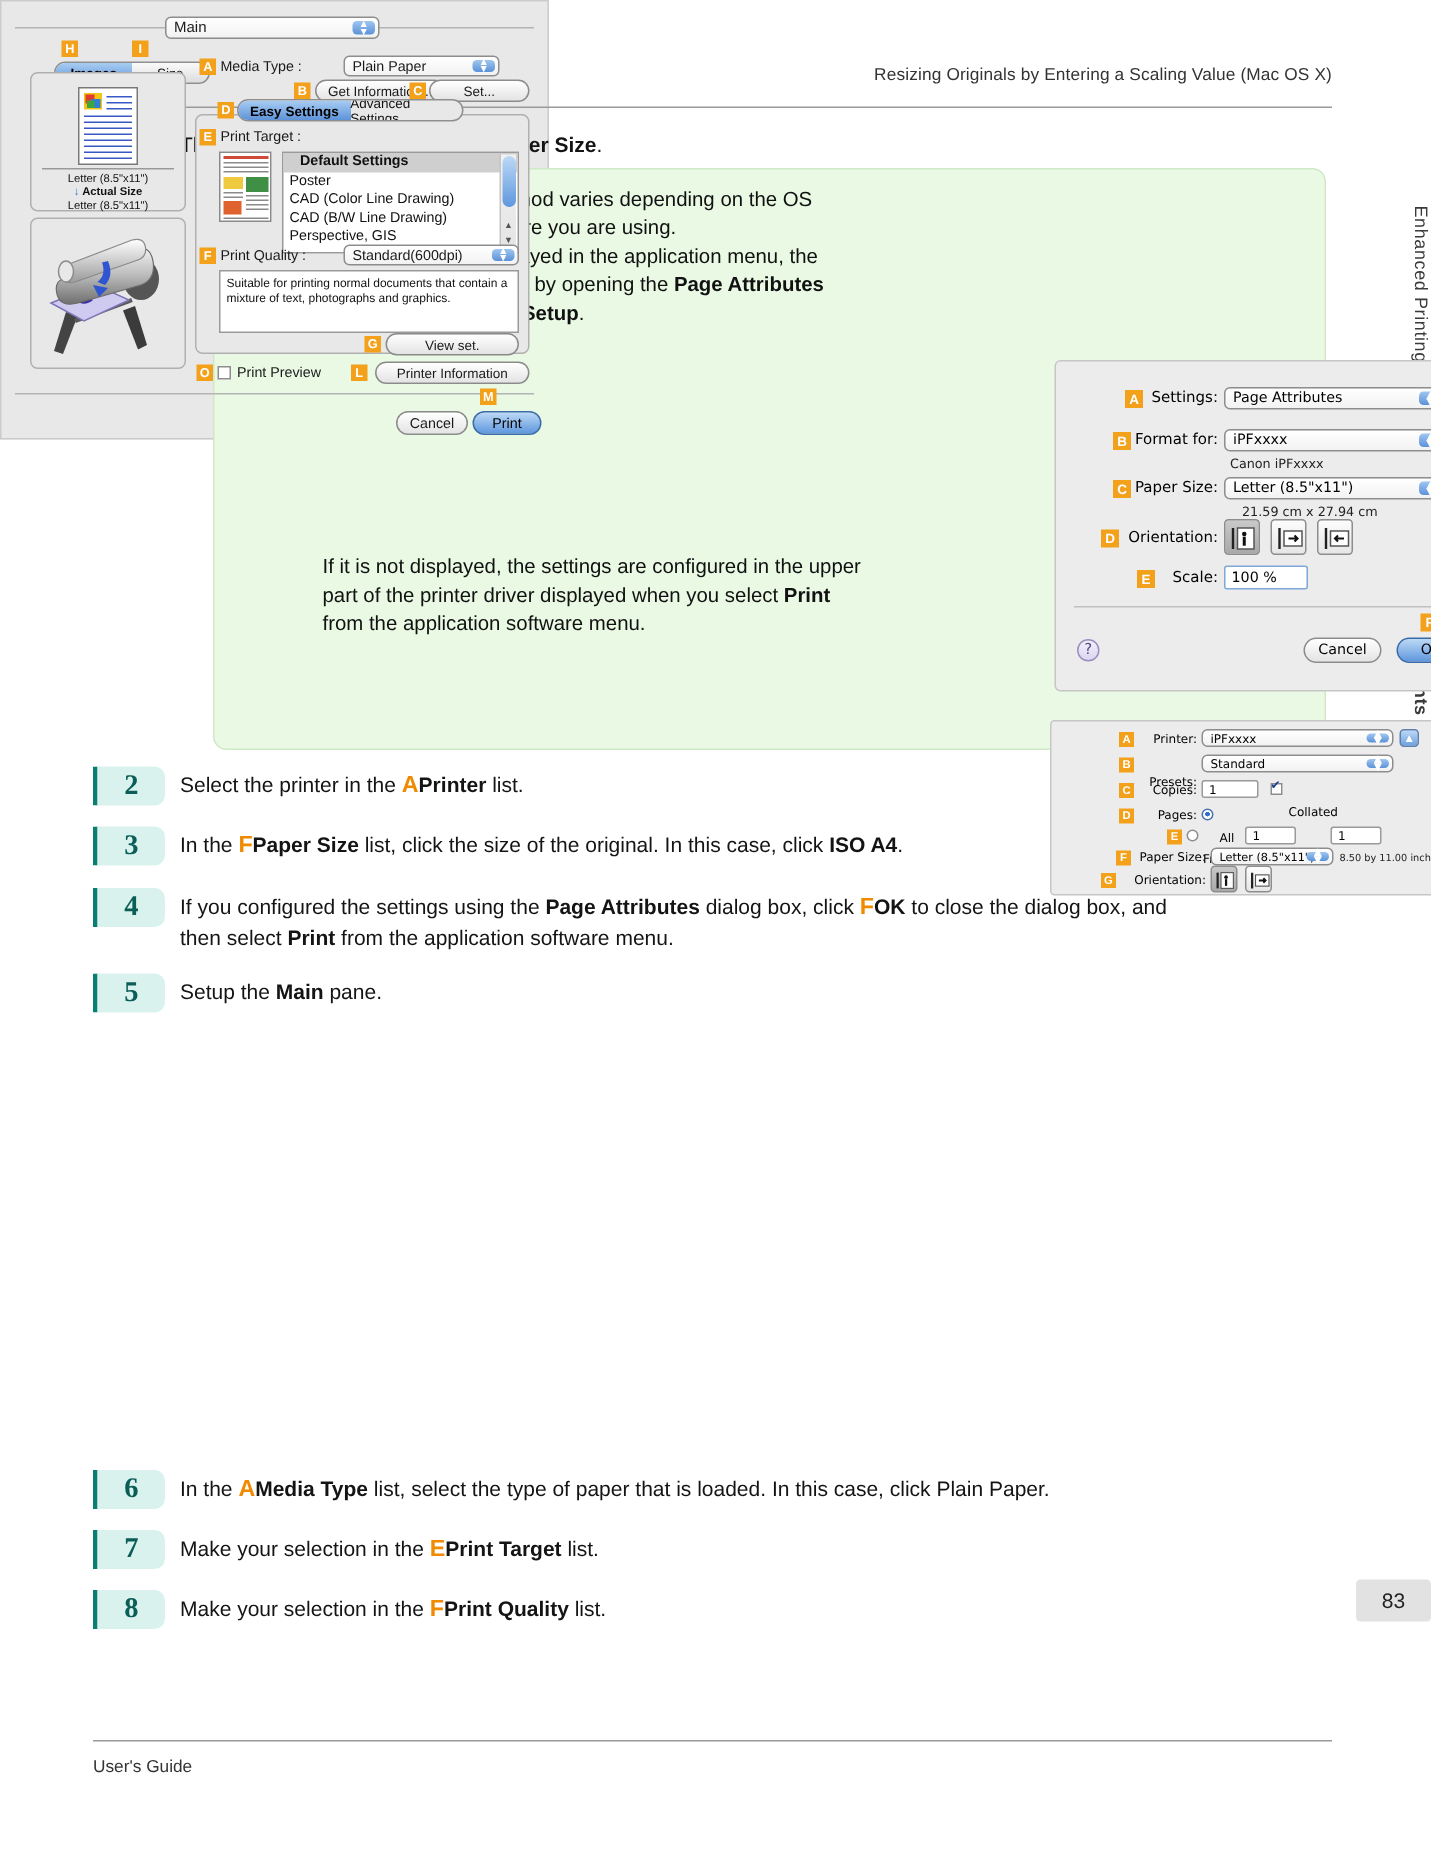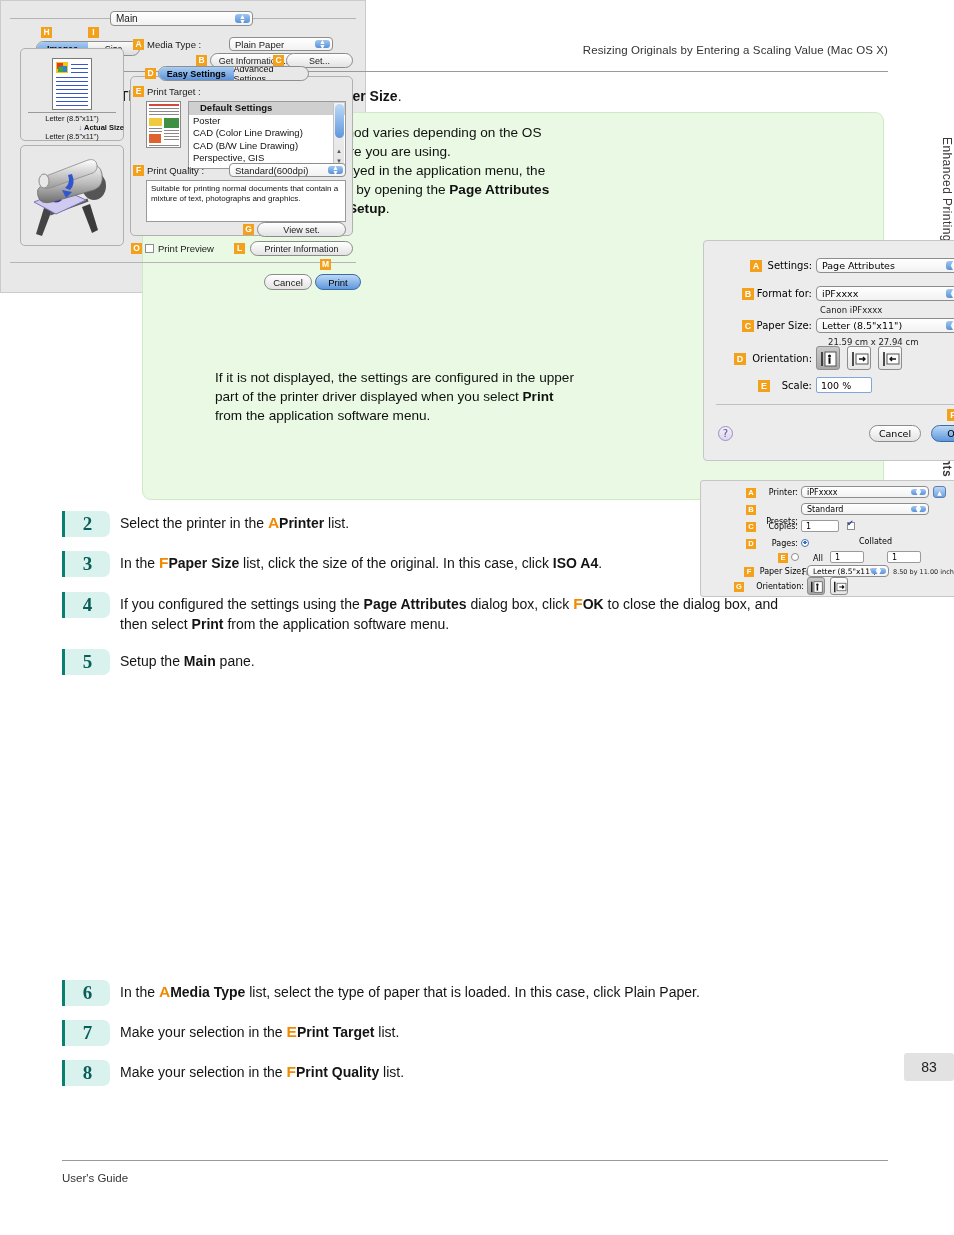--- a/index.html
+++ b/index.html
@@ -480,21 +480,21 @@
     <div class="prevline" style="top:22px;"></div>
     <div class="prevline" style="top:26px;"></div>
     <div class="prevline" style="top:30px;"></div>
     <div class="prevline" style="top:34px;"></div>
     <div class="prevline" style="top:38px;"></div>
     <div class="prevline" style="top:42px;"></div>
     <div class="prevline" style="top:46px;"></div>
   </div>
   <div style="position:absolute; left:28px; top:112px; width:88px; border-top:1px solid #9a9a9a;"></div>
   <div style="position:absolute; left:20px; top:114px; width:104px; text-align:center; font-size:7.5px; color:#111;">Letter (8.5"x11")</div>
-  <div style="position:absolute; left:20px; top:123px; width:104px; text-align:right; font-size:7.5px; color:#111; font-weight:700;">
+  <div style="position:absolute; left:20px; top:123px; width:104px; text-align:center; font-size:7.5px; color:#111; font-weight:700;">
     <span style="color:#2f6fd0;">↓</span>
     <span>Actual Size</span>
   </div>
   <div style="position:absolute; left:20px; top:132px; width:104px; text-align:center; font-size:7.5px; color:#111;">Letter (8.5"x11")</div>
 
   <div class="groupbox" style="left:20px; top:145px; width:104px; height:101px;"></div>
   <svg class="printer-ill" style="left:24px; top:150px;" width="96" height="92" viewBox="0 0 96 92">
     <defs>
       <linearGradient id="mtl" x1="0" y1="0" x2="0" y2="1">
         <stop offset="0" stop-color="#f2f2f2"></stop>

